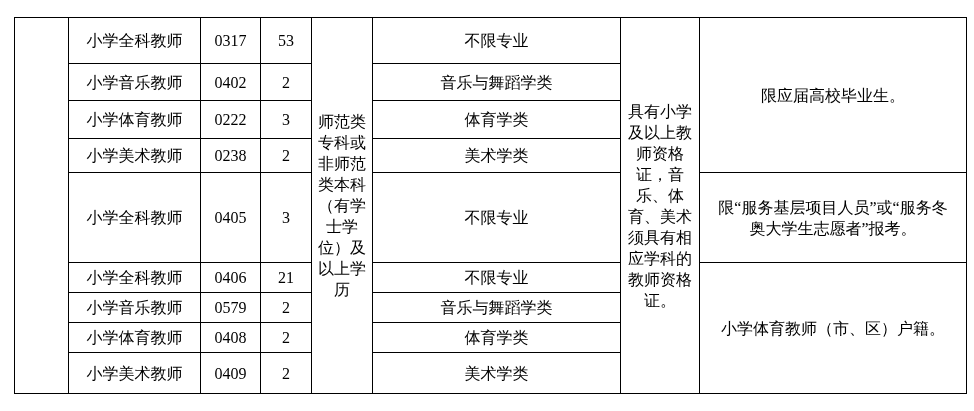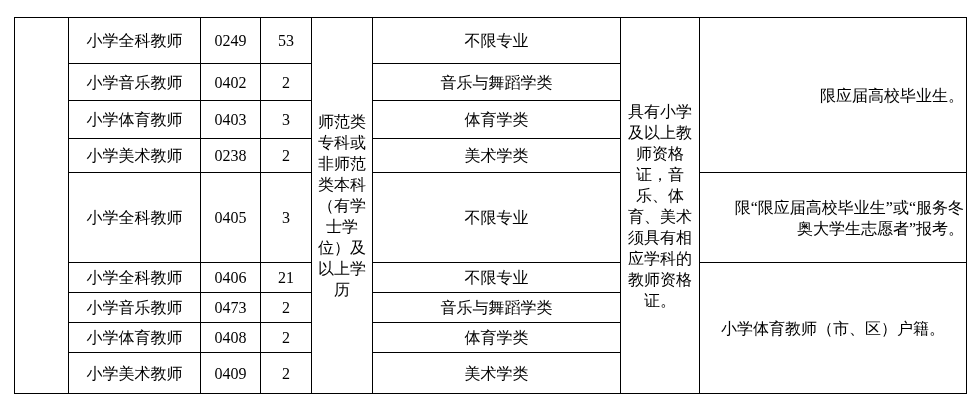--- a/index.html
+++ b/index.html
@@ -19,21 +19,21 @@
   table.tbl td{
     border:1px solid #000;
     font-size:16px;
     line-height:21px;
     padding:1px 2px;
     overflow:hidden;
     vertical-align:middle;
     word-break:break-word;
   }
   td.center{text-align:center;}
-  td.left{text-align:right;padding-left:3px;padding-right:4px;margin-left:48px;}
+  td.left{text-align:center;padding-left:3px;padding-right:4px;margin-left:48px;}
   td.no-top{border-top:none;}
   td.prewrap{white-space:pre-wrap;}
   
   tr.r1{height:46px;} tr.r2{height:37px;} tr.r3{height:38px;}
   tr.r4{height:34px;} tr.r5{height:90px;} tr.r6{height:30px;}
   tr.r7{height:30px;} tr.r8{height:30px;} tr.r9{height:41px;}
 </style>
 </head>
 <body>
 
@@ -46,63 +46,63 @@
         <col style="width:51px">
       <col style="width:61px">
         <col style="width:248px">
         <col style="width:79px">
         <col style="width:267px">
     </colgroup>
     <tbody>
       <tr class="r1">
         <td class="center no-top" rowspan="9"></td>
         <td class="center">小学全科教师</td>
-        <td class="center">0249</td>
+        <td class="center">0317</td>
         <td class="center">53</td>
         <td class="center" rowspan="9">师范类专科或非师范类本科（有学士学位）及以上学历</td>
         <td class="center">不限专业</td>
         <td class="center" rowspan="9">具有小学及以上教师资格证，音乐、体育、美术须具有相应学科的教师资格证。</td>
         <td class="left" rowspan="4">限应届高校毕业生。</td>
       </tr>
       <tr class="r2">
         <td class="center">小学音乐教师</td>
         <td class="center">0402</td>
         <td class="center">2</td>
         <td class="center">音乐与舞蹈学类</td>
       </tr>
       <tr class="r3">
         <td class="center">小学体育教师</td>
-        <td class="center">0403</td>
+        <td class="center">0222</td>
         <td class="center">3</td>
         <td class="center">体育学类</td>
       </tr>
       <tr class="r4">
         <td class="center">小学美术教师</td>
         <td class="center">0238</td>
         <td class="center">2</td>
         <td class="center">美术学类</td>
       </tr>
       <tr class="r5">
         <td class="center">小学全科教师</td>
         <td class="center">0405</td>
         <td class="center">3</td>
         <td class="center">不限专业</td>
-        <td class="left prewrap">限“限应届高校毕业生”或“服务冬
+        <td class="left prewrap">限“服务基层项目人员”或“服务冬
 奥大学生志愿者”报考。</td>
       </tr>
       <tr class="r6">
         <td class="center">小学全科教师</td>
         <td class="center">0406</td>
         <td class="center">21</td>
         <td class="center">不限专业</td>
         <td class="center" rowspan="4">小学体育教师（市、区）户籍。</td>
       </tr>
       <tr class="r7">
         <td class="center">小学音乐教师</td>
-        <td class="center">0473</td>
+        <td class="center">0579</td>
         <td class="center">2</td>
         <td class="center">音乐与舞蹈学类</td>
       </tr>
       <tr class="r8">
         <td class="center">小学体育教师</td>
         <td class="center">0408</td>
         <td class="center">2</td>
         <td class="center">体育学类</td>
       </tr>
       <tr class="r9">

